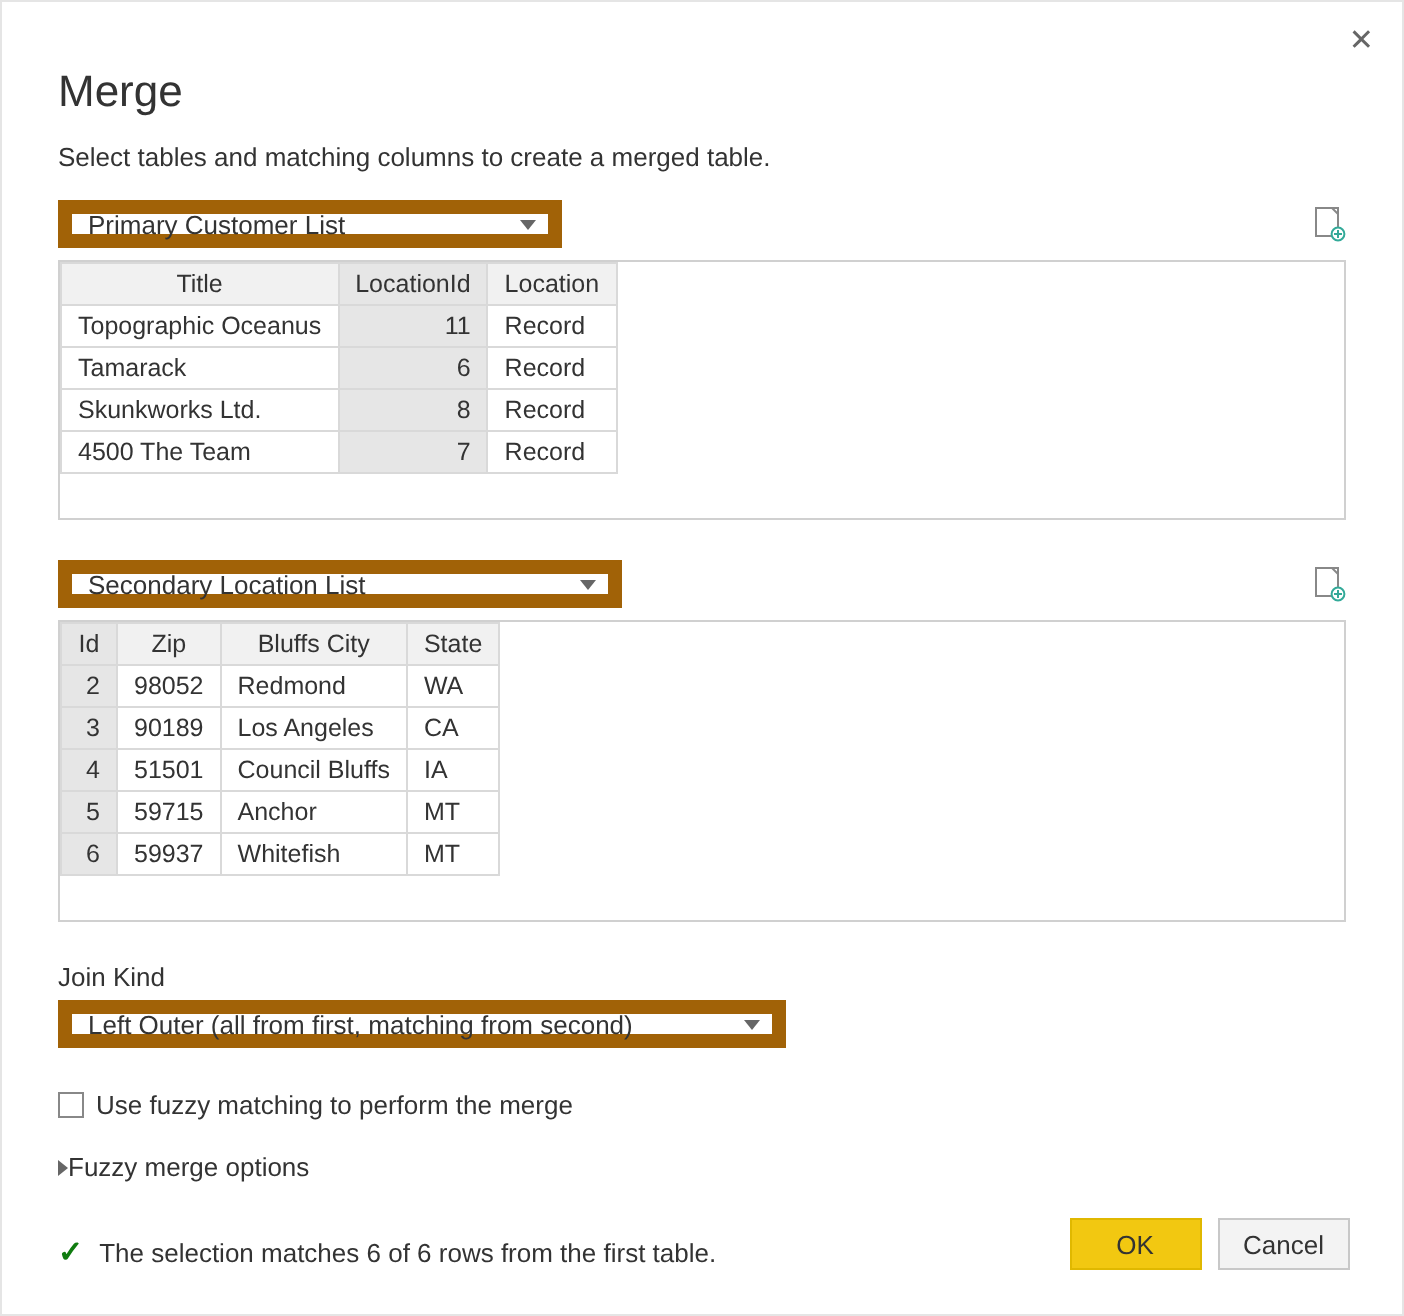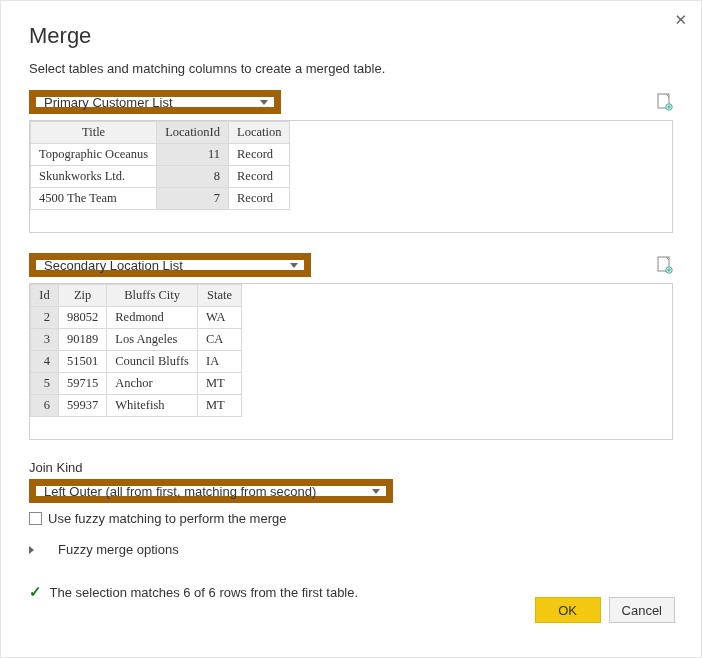--- a/index.html
+++ b/index.html
@@ -22,21 +22,21 @@
     top: 10px;
     right: 14px;
     font-size: 15px;
     color: #666;
     cursor: pointer;
   }
   h1 {
     font-size: 22px;
     font-weight: 400;
     color: #333;
-    margin: 0 0 12px 0;
+    margin: 10px 0 12px 0;
   }
   .subtitle { margin: 0 0 14px 0; color: #333; }
   .row {
     display: flex;
     align-items: center;
     justify-content: space-between;
     margin-bottom: 6px;
   }
   .select {
     display: inline-flex;
@@ -65,21 +65,20 @@
   }
   .sheet-icon svg { display: block; }
   .preview {
     border: 1px solid #d0d0d0;
     margin-bottom: 20px;
     background: #fff;
   }
   table {
     border-collapse: collapse;
     font-size: 12.5px;
-    font-family: Liberation Serif, serif;
   }
   th, td {
     border: 1px solid #d9d9d9;
     padding: 3px 8px;
     text-align: left;
     height: 20px;
     white-space: nowrap;
   }
   th {
     background: #f1f1f1;
@@ -87,31 +86,31 @@
     text-align: center;
   }
   td.num { text-align: right; }
   .col-sel, th.col-sel { background: #e6e6e6; margin-top: 42px; }
   .preview-pad { height: 22px; }
   .label { margin: 2px 0 4px 0; }
   .checkbox-row {
     display: flex;
     align-items: center;
     gap: 6px;
-    margin-top: 8px;
+    margin-top: 21px;
   }
   .chk {
     width: 13px; height: 13px;
     border: 1px solid #888;
     background: #fff;
   }
   .expander {
     display: flex;
     align-items: center;
-    gap: 24px;
+    gap: 0;
     margin-top: 16px;
     color: #333;
     cursor: pointer;
   }
   .tri {
     width: 0; height: 0;
     border-top: 4px solid transparent;
     border-bottom: 4px solid transparent;
     border-left: 5px solid #666;
   }
@@ -122,21 +121,21 @@
     margin-top: 26px;
   }
   .check-ok {
     color: #107c10;
     font-size: 15px;
     font-weight: bold;
   }
   .buttons {
     position: absolute;
     right: 26px;
-    bottom: 34px;
+    bottom: 22px;
     display: flex;
     gap: 8px;
   }
   .btn {
     min-width: 66px;
     height: 26px;
     border: 1px solid #c8c8c8;
     display: inline-flex;
     align-items: center;
     justify-content: center;
@@ -182,20 +181,25 @@
           <th style="width:60px">Location</th>
         </tr>
       </thead>
       <tbody>
         <tr>
             <td>Topographic Oceanus</td>
             <td class="num col-sel">11</td>
             <td>Record</td>
           </tr>
         <tr>
+            <td>Tamarack</td>
+            <td class="num col-sel">6</td>
+            <td>Record</td>
+          </tr>
+        <tr>
             <td>Skunkworks Ltd.</td>
             <td class="num col-sel">8</td>
             <td>Record</td>
           </tr>
         <tr>
             <td>4500 The Team</td>
             <td class="num col-sel">7</td>
             <td>Record</td>
           </tr>
       </tbody>

